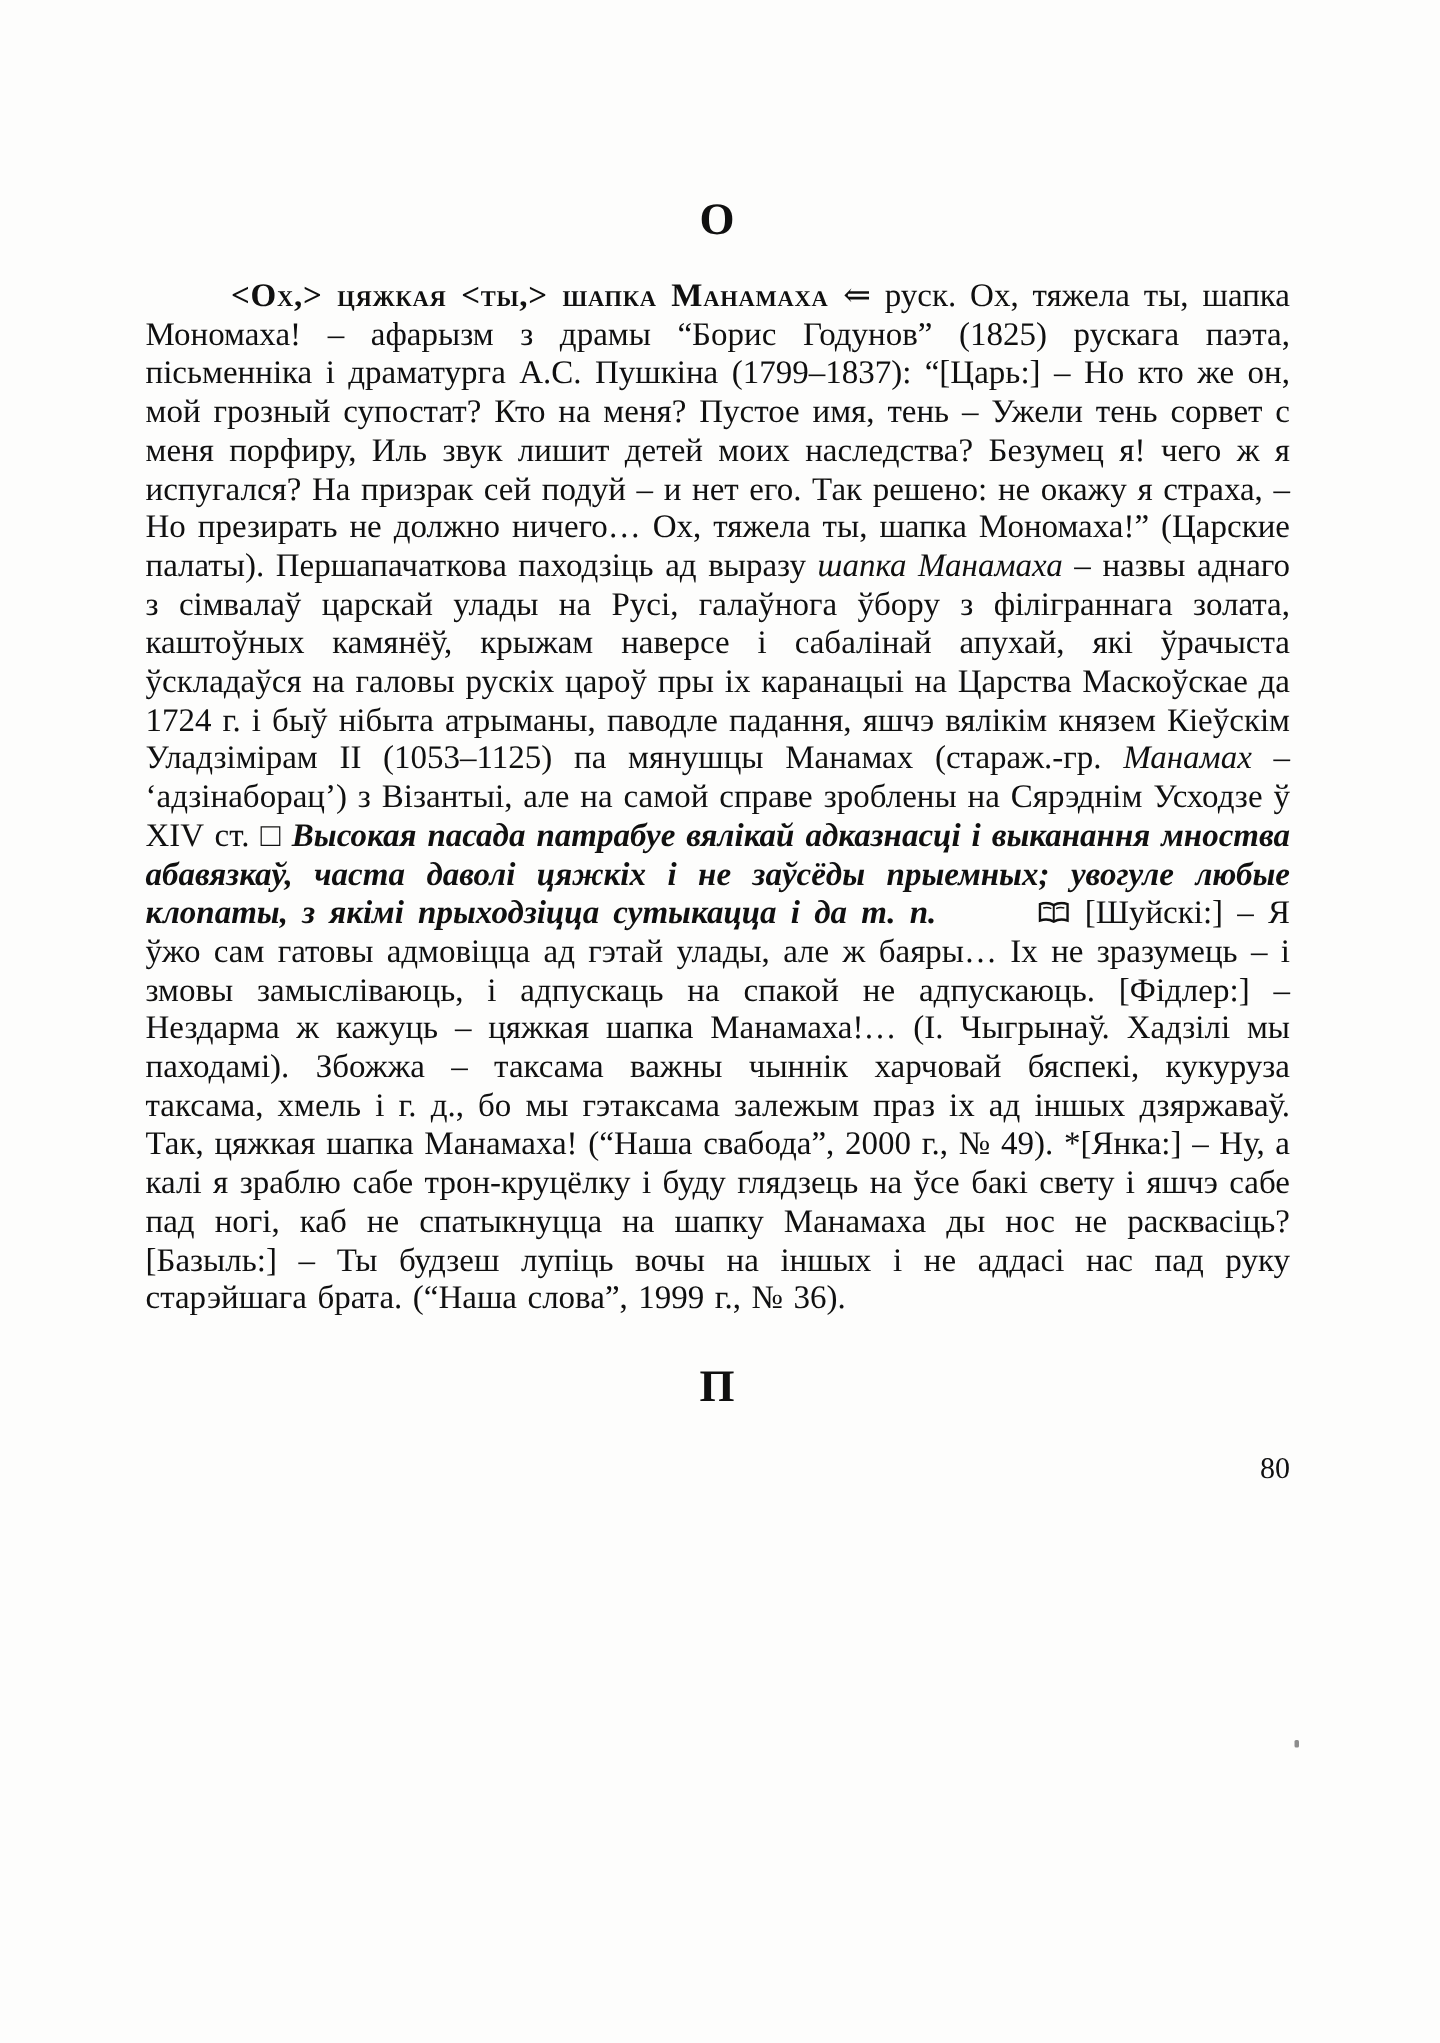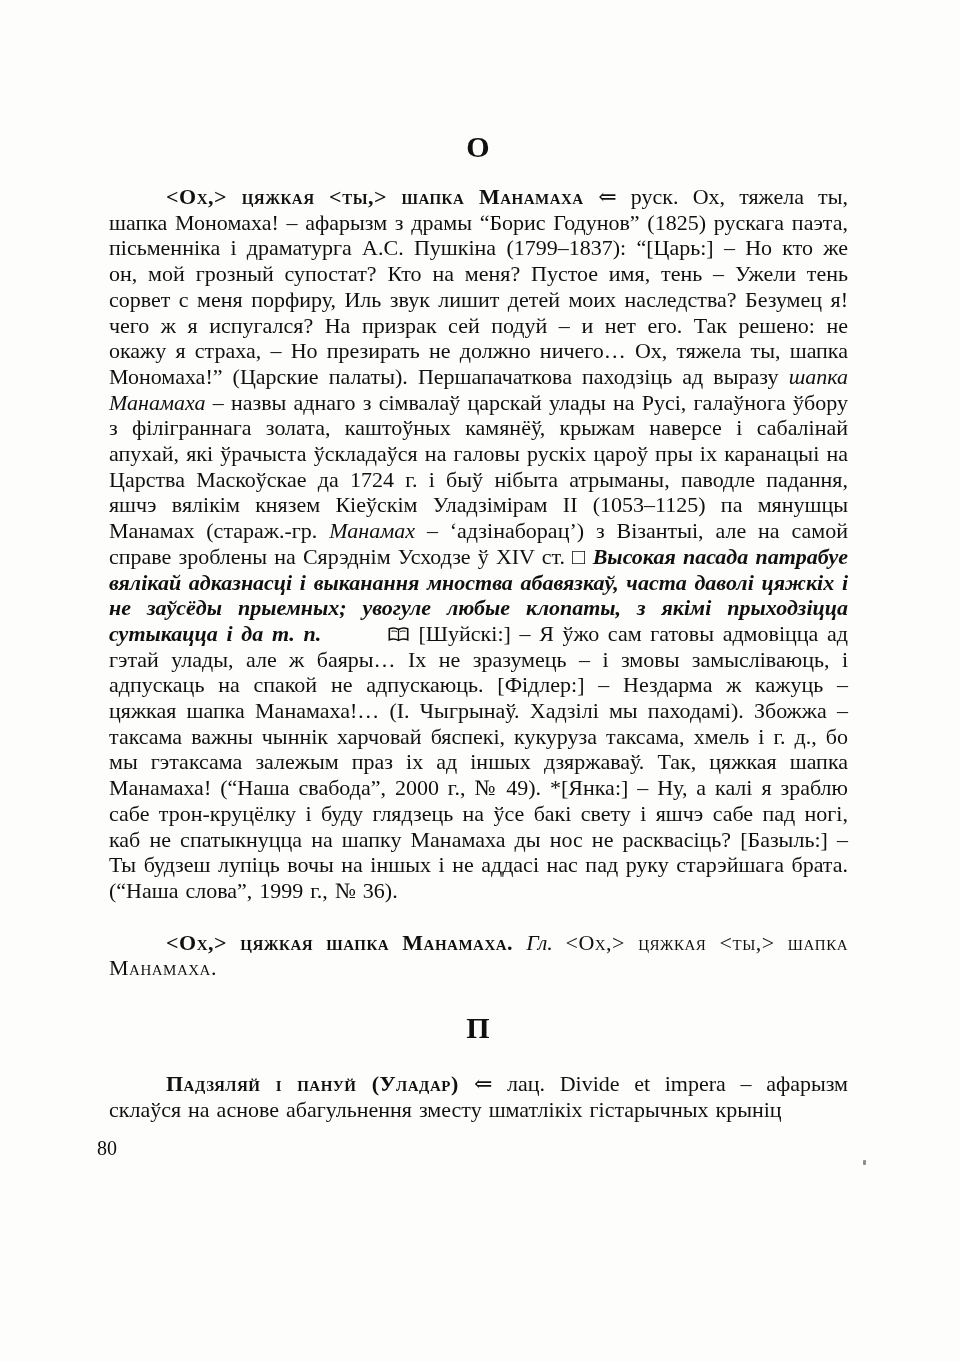--- a/index.html
+++ b/index.html
@@ -11,51 +11,47 @@
     color:#101010;
     overflow:hidden;
   }
   .text-block { position:absolute; left:97px; top:130px; width:763px; }
   .section-heading {
     font-size:30px; font-weight:bold; text-align:center;
     margin:0 0 20px 0; letter-spacing:1px;
   }
   .section-heading.heading-p { margin-top:30px; margin-bottom:26px; }
   .para {
-    font-size:22px; line-height:25.7px; margin:12px;
+    font-size:22px; line-height:25.7px; margin:0;
     text-align:justify; text-indent:57px; word-spacing:1.5px;
   }
   .para.spaced { margin-top:26px; }
   .seg-hw  { font-weight:bold; font-variant:small-caps; letter-spacing:0.5px; }
   .seg-hwl { font-variant:small-caps; letter-spacing:0.5px; }
   .seg-i   { font-style:italic; }
   .seg-bi  { font-weight:bold; font-style:italic; }
   .seg-icon { display:inline-block; }
   .seg-icon svg { width:23px; height:15px; vertical-align:-1px; }
-  .page-number { text-align:left; font-size:20px; margin-top:14px; }
+  .page-number { text-align:right; font-size:20px; margin-top:14px; }
   .artifact {
     position:absolute; left:863px; top:1160px;
     width:3px; height:5px; background:#8d8d8d; border-radius:1px;
   }
 </style>
 </head>
 <body>
 
 <div class="page">
   <div class="text-block">
     <div class="section-heading">О</div>
     <div id="paras-o">
         <p class="para"><span class="seg-hw">&lt;Ох,&gt; цяжкая &lt;ты,&gt; шапка Манамаха </span><span class="seg-r">⇐ руск. Ох, тяжела ты, шапка Мономаха! – афарызм з драмы “Борис Годунов” (1825) рускага паэта, пісьменніка і драматурга А.С. Пушкіна (1799–1837): “[Царь:] – Но кто же он, мой грозный супостат? Кто на меня? Пустое имя, тень – Ужели тень сорвет с меня порфиру, Иль звук лишит детей моих наследства? Безумец я! чего ж я испугался? На призрак сей подуй – и нет его. Так решено: не окажу я страха, – Но презирать не должно ничего… Ох, тяжела ты, шапка Мономаха!” (Царские палаты). Першапачаткова паходзіць ад выразу </span><span class="seg-i">шапка Манамаха</span><span class="seg-r"> – назвы аднаго з сімвалаў царскай улады на Русі, галаўнога ўбору з філіграннага золата, каштоўных камянёў, крыжам наверсе і сабалінай апухай, які ўрачыста ўскладаўся на галовы рускіх цароў пры іх каранацыі на Царства Маскоўскае да 1724 г. і быў нібыта атрыманы, паводле падання, яшчэ вялікім князем Кіеўскім Уладзімірам II (1053–1125) па мянушцы Манамах (стараж.-гр. </span><span class="seg-i">Манамах</span><span class="seg-r"> – ‘адзінаборац’) з Візантыі, але на самой справе зроблены на Сярэднім Усходзе ў XIV ст. □ </span><span class="seg-bi">Высокая пасада патрабуе вялікай адказнасці і выканання мноства абавязкаў, часта даволі цяжкіх і не заўсёды прыемных; увогуле любые клопаты, з якімі прыходзіцца сутыкацца і да т. п. </span><span class="seg-icon"><svg viewBox="0 0 24 16" xmlns="http://www.w3.org/2000/svg">
               <path d="M12 2.6 C9.2 1 5 0.9 2.2 1.9 L2.2 13.6 C5 12.6 9.2 12.7 12 14.3 C14.8 12.7 19 12.6 21.8 13.6 L21.8 1.9 C19 0.9 14.8 1 12 2.6 Z" fill="none" stroke="#101010" stroke-width="1.7"></path>
               <line x1="12" y1="2.6" x2="12" y2="14.3" stroke="#101010" stroke-width="1.4"></line>
               <path d="M4.5 4.6 C6.8 4.1 8.8 4.3 10.3 5" fill="none" stroke="#101010" stroke-width="1"></path>
               <path d="M13.7 5 C15.2 4.3 17.2 4.1 19.5 4.6" fill="none" stroke="#101010" stroke-width="1"></path>
             </svg></span><span class="seg-r"> [Шуйскі:] – Я ўжо сам гатовы адмовіцца ад гэтай улады, але ж баяры… Іх не зразумець – і змовы замысліваюць, і адпускаць на спакой не адпускаюць. [Фідлер:] – Нездарма ж кажуць – цяжкая шапка Манамаха!… (І. Чыгрынаў. Хадзілі мы паходамі). Збожжа – таксама важны чыннік харчовай бяспекі, кукуруза таксама, хмель і г. д., бо мы гэтаксама залежым праз іх ад іншых дзяржаваў. Так, цяжкая шапка Манамаха! (“Наша свабода”, 2000 г., № 49). *[Янка:] – Ну, а калі я зраблю сабе трон-круцёлку і буду глядзець на ўсе бакі свету і яшчэ сабе пад ногі, каб не спатыкнуцца на шапку Манамаха ды нос не расквасіць? [Базыль:] – Ты будзеш лупіць вочы на іншых і не аддасі нас пад руку старэйшага брата. (“Наша слова”, 1999 г., № 36).</span></p>
-        <p class="para spaced"><span class="seg-hw">&lt;Ох,&gt; цяжкая шапка Манамаха. </span><span class="seg-i">Гл. </span><span class="seg-hwl">&lt;Ох,&gt; цяжкая &lt;ты,&gt; шапка Манамаха.</span></p>
       </div>
     <div class="section-heading heading-p">П</div>
-    <div id="paras-p">
-        <p class="para"><span class="seg-hw">Падзяляй і пануй (Уладар) </span><span class="seg-r">⇐ лац. Divide et impera – афарызм склаўся на аснове абагульнення зместу шматлікіх гістарычных крыніц</span></p>
-      </div>
     <div class="page-number">80</div>
   </div>
   <div class="artifact"></div>
 </div>
 
 </body></html>

